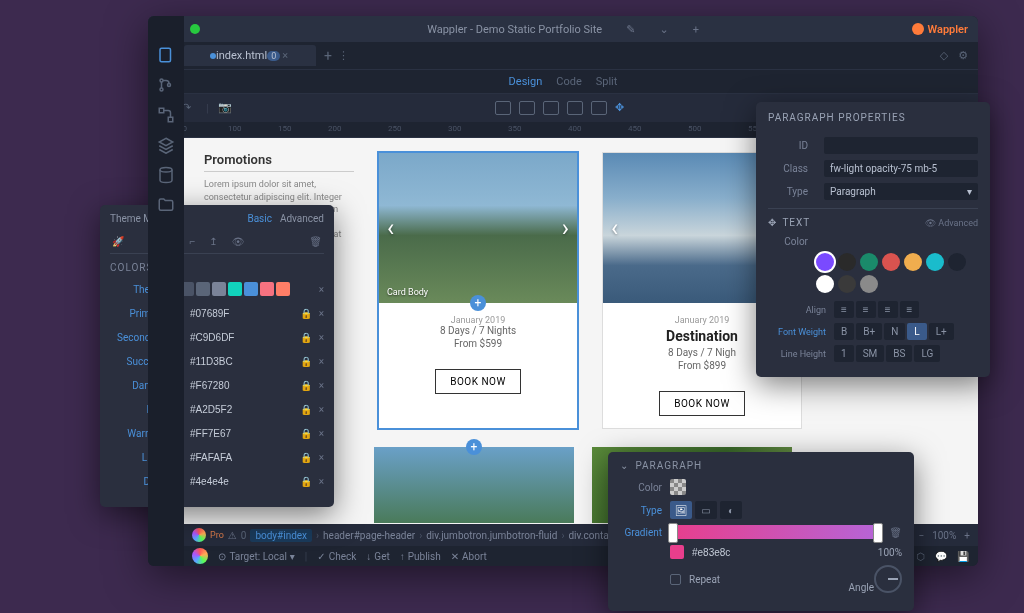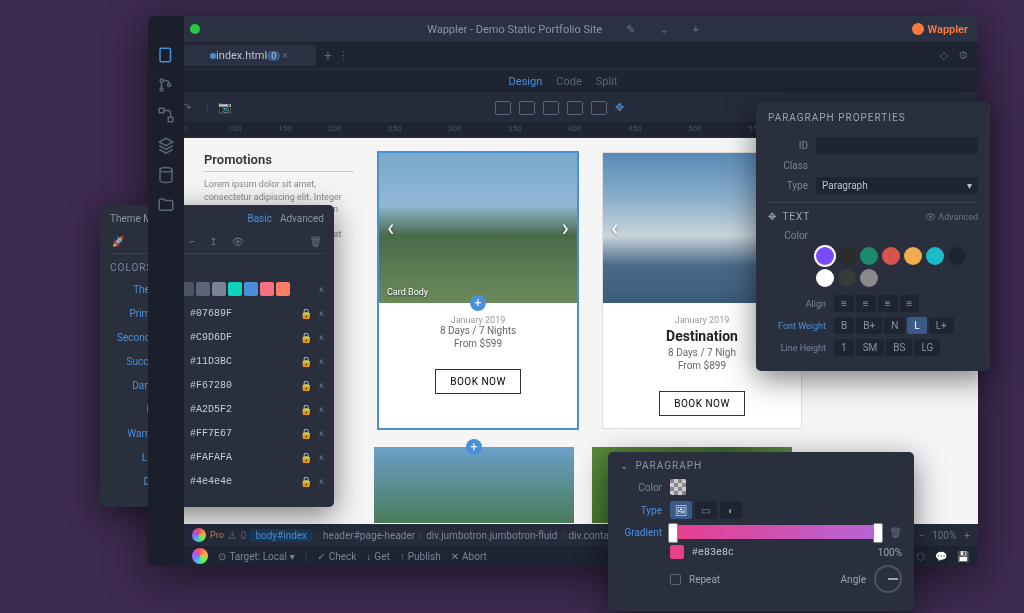--- a/index.html
+++ b/index.html
@@ -65,26 +65,26 @@
 .panel-hdr .tabs-sm{margin-left:auto;display:flex;gap:8px}
 .panel-hdr .tabs-sm .act{color:#4a90d9}
 .tm-icons{display:flex;gap:14px;padding:6px 2px;color:#6a7388;border-bottom:1px solid #3a4152;margin-bottom:8px}
 .tm-section{font-size:10px;letter-spacing:1px;color:#7a8398;margin-bottom:6px}
 .color-row{display:flex;align-items:center;margin-bottom:4px;height:20px}
 .color-row .lbl{width:60px;text-align:right;color:#4a90d9;font-size:10px;padding-right:6px}
 .swatches{display:flex;gap:2px}
 .swatches span{width:14px;height:14px;border-radius:2px}
 .sw-dot{width:6px;height:6px;border-radius:50%;background:#fff;margin-right:4px}
 .sw-box{width:14px;height:14px;border-radius:2px;margin-right:6px}
-.hex{font-family:Liberation Mono, monospace;font-size:10px;color:#c5ccd8}
+.hex{font-family:Liberation Sans, sans-serif;font-size:10px;color:#c5ccd8}
 .lock{margin-left:auto;color:#5a6578;margin-right:6px}
 .xbtn{color:#6a7388;cursor:pointer}
 .props-panel{right:34px;top:102px;width:234px;padding:10px 12px}
 .props-title{font-size:10px;letter-spacing:1px;color:#9aa3b5;margin-bottom:14px}
-.prop-row{display:flex;align-items:center;margin-bottom:6px;gap:8px}
+.prop-row{display:flex;align-items:center;margin-bottom:6px;gap:16px}
 .prop-row .plbl{width:40px;text-align:right;color:#7a8398;font-size:10px}
 .prop-val{flex:1;background:#1e2431;padding:3px 6px;border-radius:2px;color:#b8c0d0;font-size:10px}
 .text-sec{border-top:1px solid #3a4152;margin-top:8px;padding-top:8px}
 .text-hdr{display:flex;align-items:center;gap:6px;margin-bottom:8px}
 .text-hdr .adv{margin-left:auto;color:#6a7388;font-size:9px}
 .color-dots{display:flex;flex-wrap:wrap;gap:4px;margin-left:48px;margin-bottom:8px}
 .color-dots span{width:18px;height:18px;border-radius:50%}
 .align-row,.fw-row,.lh-row{display:flex;align-items:center;gap:8px;margin-bottom:5px}
 .align-row .plbl,.fw-row .plbl,.lh-row .plbl{width:58px;text-align:right;font-size:9px;color:#7a8398}
 .btn-grp{display:flex;gap:2px}
@@ -96,21 +96,21 @@
 .bg-row{display:flex;align-items:center;gap:8px;margin-bottom:6px}
 .bg-row .blbl{width:42px;text-align:right;color:#7a8398;font-size:10px}
 .type-btns{display:flex;gap:3px}
 .type-btns span{width:22px;height:18px;background:#1e2431;border-radius:2px;display:flex;align-items:center;justify-content:center;color:#8a93a5;cursor:pointer}
 .type-btns .sel{background:#3a5a8a;color:#fff}
 .grad-bar{flex:1;height:14px;background:linear-gradient(90deg,#e83e8c,#b565d8);border-radius:2px;position:relative}
 .grad-bar::before,.grad-bar::after{content:'';position:absolute;top:-2px;width:8px;height:18px;background:#fff;border:1px solid #888;border-radius:2px}
 .grad-bar::before{left:-2px}.grad-bar::after{right:-2px}
 .grad-stop{display:flex;align-items:center;gap:8px;margin-left:50px}
 .grad-sw{width:14px;height:14px;background:#e83e8c;border-radius:2px}
-.angle-ctrl{display:flex;align-items:center;gap:8px;margin-left:auto}
+.angle-ctrl{display:flex;align-items:flex-end;margin-left:auto}
 .angle-dial{width:28px;height:28px;border:2px solid #4a5366;border-radius:50%;position:relative}
 .angle-dial::after{content:'';position:absolute;left:50%;top:50%;width:2px;height:10px;background:#9aa3b5;transform-origin:top;transform:translateX(-50%) rotate(-90deg)}
 .chk{width:11px;height:11px;border:1px solid #5a6578;border-radius:2px}
 svg{width:100%;height:100%}
 .move-icn{color:#4a90d9}
 .title-icn{color:#6a7388;cursor:pointer}
 </style>
 </head>
 <body>
 
@@ -397,20 +397,21 @@
 </div>
 
 <div class="panel props-panel">
   <div class="props-title">PARAGRAPH PROPERTIES</div>
   <div class="prop-row">
       <span class="plbl">ID</span>
       <span class="prop-val">&nbsp;</span>
     </div>
   <div class="prop-row">
       <span class="plbl">Class</span>
+      <span class="prop-val">fw-light opacity-75 mb-5</span>
     </div>
   <div class="prop-row">
       <span class="plbl">Type</span>
       <span class="prop-val"><span>Paragraph</span> <span style="float:right">▾</span></span>
     </div>
   <div class="text-sec">
     <div class="text-hdr">
         <span>✥</span>
         <span style="letter-spacing:1px">TEXT</span>
         <span class="adv">👁 <span>Advanced</span></span>

